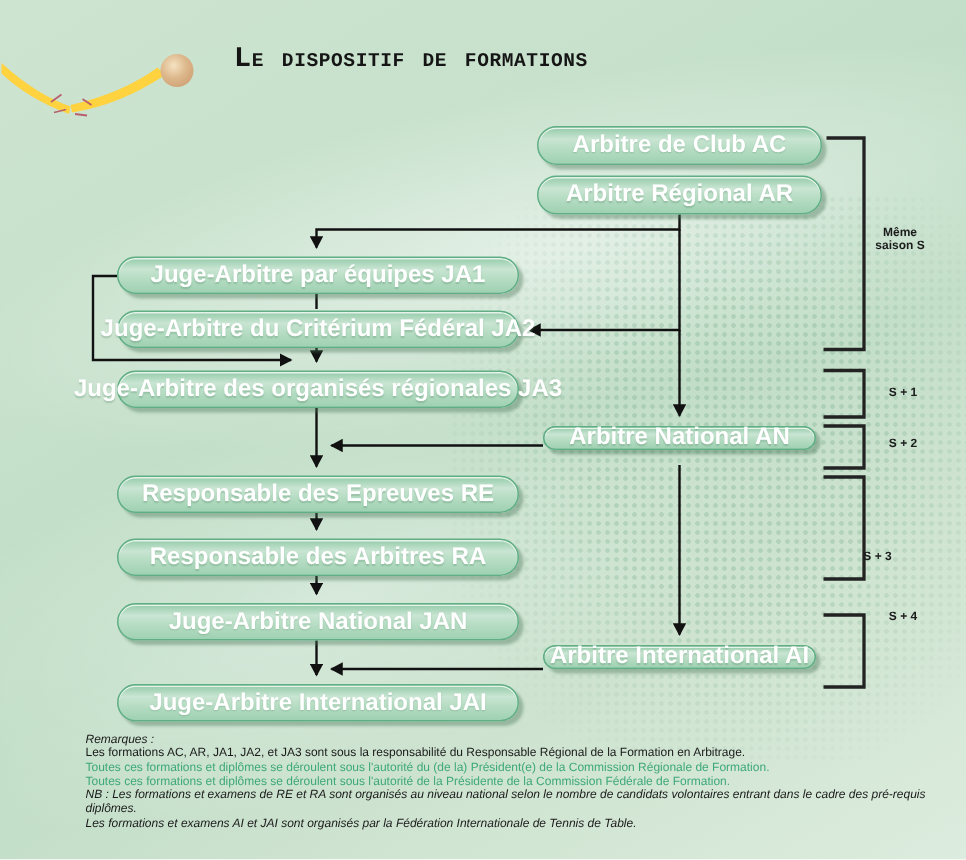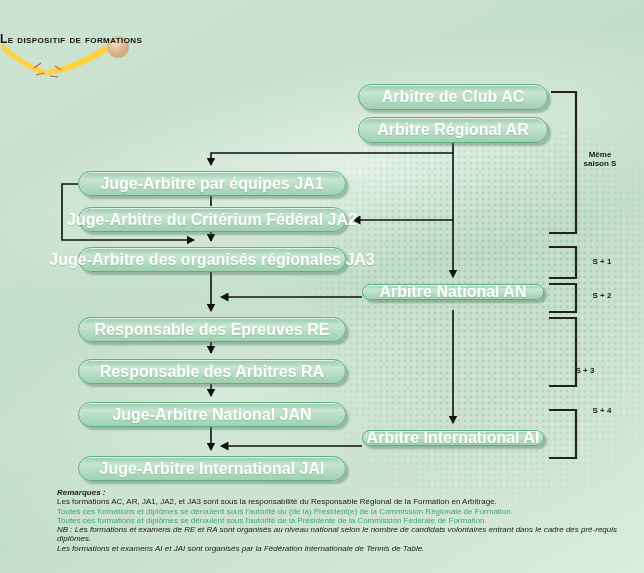--- a/index.html
+++ b/index.html
@@ -14,23 +14,23 @@
     transform:rotate(-12deg);}
   .bg-swoosh2{left:-160px;top:250px;width:760px;height:300px;
     background:radial-gradient(ellipse at center,rgba(255,255,255,.35) 0%,rgba(255,255,255,0) 60%);
     transform:rotate(-18deg);}
   .bg-dots{left:300px;top:130px;width:344px;height:380px;
     background-image:radial-gradient(circle,rgba(100,160,120,.25) 1.3px,rgba(0,0,0,0) 1.8px);
     background-size:6px 6px;
     -webkit-mask-image:radial-gradient(ellipse at 55% 45%,#000 35%,transparent 78%);
     mask-image:radial-gradient(ellipse at 55% 45%,#000 35%,transparent 78%);}
   .title{
-    position:absolute;left:0;top:30px;width:548px;
+    position:absolute;left:0;top:30px;width:548px;text-align:center;
     color:#151515;font-weight:bold;font-variant:small-caps;
-    font-size:12px;line-height:18px;letter-spacing:.4px;
+    font-size:19px;line-height:18px;letter-spacing:.4px;font-family:Liberation Mono, monospace;
   }
   .node{
     position:absolute;display:flex;align-items:center;justify-content:center;
     border:1.5px solid #5fae84;border-radius:14px;box-sizing:border-box;
     background:linear-gradient(180deg,#94cba9 0%,#c9e5d3 32%,#b7ddc4 58%,#9fd1b2 100%);
     box-shadow:3px 3px 2px rgba(70,115,85,.40), inset 0 1px 0 rgba(255,255,255,.75);
     color:#ffffff;font-weight:bold;font-size:16px;white-space:nowrap;
     text-shadow:0 1px 1px rgba(90,140,105,.35);
     text-align:right;
   }
@@ -44,21 +44,21 @@
   .season{
     position:absolute;color:#1c1c1c;font-size:8px;font-weight:bold;
     line-height:9px;text-align:center;width:44px;
   }
   .s-same{left:578px;top:150px;}
   .s-p1{left:580px;top:257px;} .s-p2{left:580px;top:291px;}
   .s-p3{left:563px;top:346px;margin-top:20px;} .s-p4{left:580px;top:406px;}
   svg.overlay{position:absolute;left:0;top:0;}
   .remarks{position:absolute;left:57px;top:488px;width:588px;
     font-size:8px;line-height:9.3px;color:#1a1a1a;}
-  .remarks .head{font-weight:bold;font-style:italic;}
+  .remarks .head{font-weight:normal;font-style:italic;}
   .remarks .green{color:#3ea87b;}
   .remarks .it{font-style:italic;}
 </style>
 </head>
 <body>
 
 <div class="stage">
 
   <div class="bg bg-swoosh1"></div>
   <div class="bg bg-swoosh2"></div>

